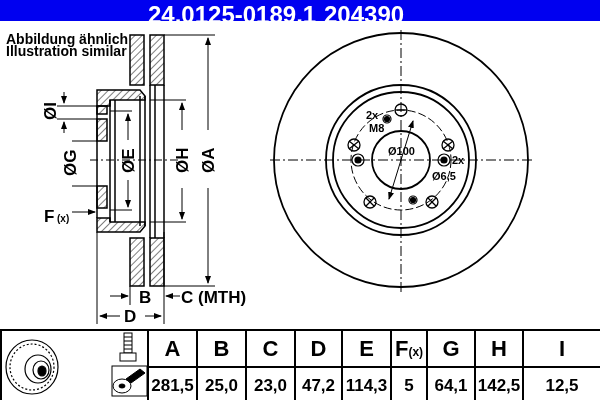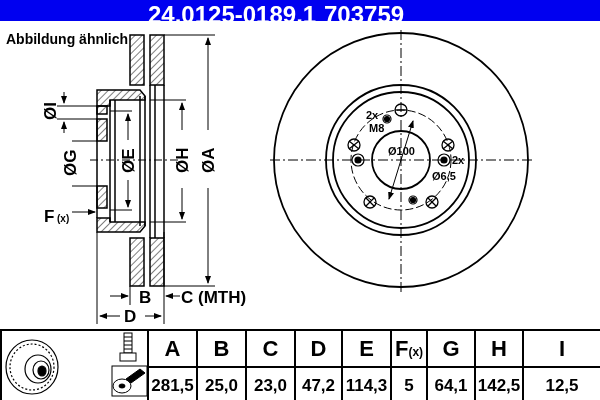--- a/index.html
+++ b/index.html
@@ -14,25 +14,26 @@
   .spec-table tr.hdr td{height:32px;font-size:22px;}
   .spec-table tr.val td{height:32px;font-size:17px;}
   .spec-table td.img{padding:0;position:relative;}
   .fx-sub{font-size:12px;}
 </style>
 </head>
 <body>
 
 <div class="header">
   <span class="pn">24.0125-0189.1</span>
-  <span class="id">703759</span>
+  <span class="id">204390</span>
 </div>
 
 <div class="note">
   <div>Abbildung ähnlich</div>
+  <div>Illustration similar</div>
 </div>
 
 <svg class="drawing" width="600" height="300" viewBox="0 29 600 300" xmlns="http://www.w3.org/2000/svg">
   <defs>
     <pattern id="hatch" width="5" height="5" patternUnits="userSpaceOnUse" patternTransform="rotate(45)">
       <line x1="0" y1="0" x2="0" y2="5" stroke="#000" stroke-width="1"></line>
     </pattern>
     <marker id="arr" markerWidth="8" markerHeight="8" refX="7" refY="4" orient="auto">
       <path d="M0,1 L8,4 L0,7 Z" fill="#000"></path>
     </marker>

